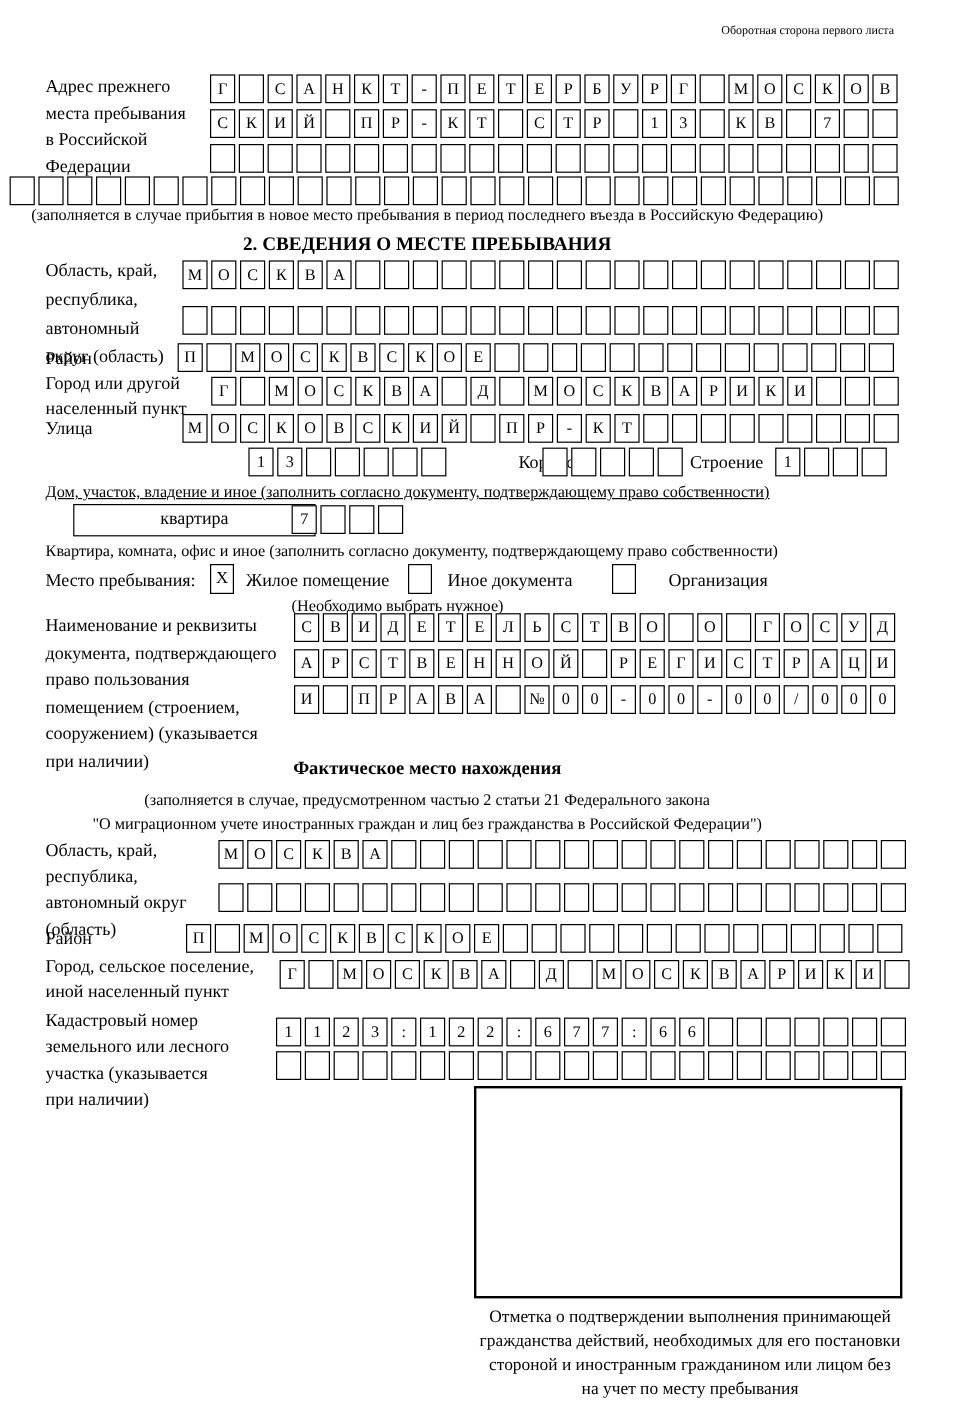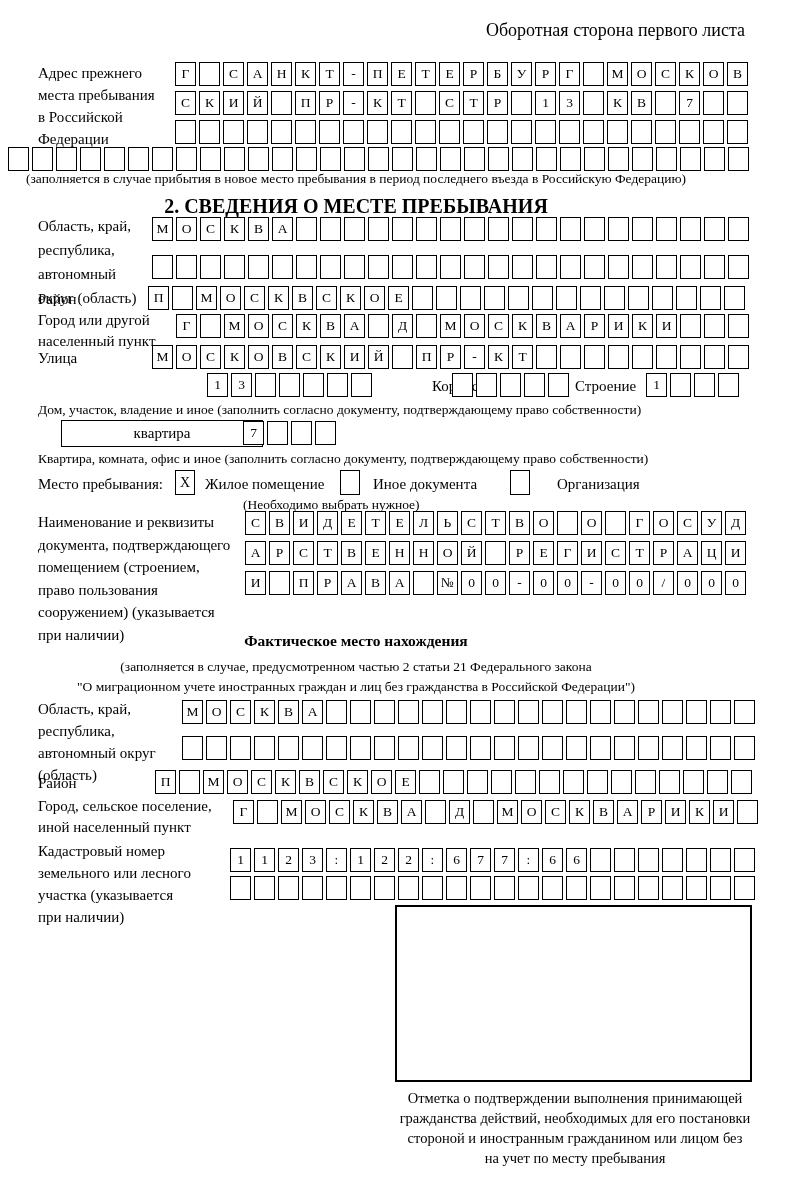--- a/index.html
+++ b/index.html
@@ -27,21 +27,21 @@
     display:inline-flex;align-items:center;justify-content:center;font-size:14px;background:#fff;
   }
   .bigbox{border:2px solid #000;box-sizing:border-box;background:#fff;}
   .cap{font-size:14.5px;line-height:20px;text-align:center;}
 </style>
 </head>
 <body>
 
 <div class="page">
 
-  <div class="abs" style="top:20px;left:0;width:745px;text-align:right;font-size:18px;">Оборотная сторона первого листа</div>
+  <div class="abs" style="top:20px;left:0;width:745px;text-align:right;font-size:10px;">Оборотная сторона первого листа</div>
 
   <div class="abs lbl" style="top:62px;left:38px;">
       <div>Адрес прежнего</div>
       <div>места пребывания</div>
       <div>в Российской</div>
       <div>Федерации</div>
     </div>
   <div class="abs cellrow" style="top:62px;left:175px;">
       <span class="cell">Г</span>
       <span class="cell"></span>
@@ -148,21 +148,21 @@
       <span class="cell"></span>
       <span class="cell"></span>
       <span class="cell"></span>
       <span class="cell"></span>
       <span class="cell"></span>
       <span class="cell"></span>
       <span class="cell"></span>
     </div>
   <div class="abs note center" style="top:171px;">(заполняется в случае прибытия в новое место пребывания в период последнего въезда в Российскую Федерацию)</div>
 
-  <div class="abs bold center" style="top:195px;font-size:20px;">2. СВЕДЕНИЯ О МЕСТЕ ПРЕБЫВАНИЯ</div>
+  <div class="abs bold center" style="top:195px;font-size:16px;">2. СВЕДЕНИЯ О МЕСТЕ ПРЕБЫВАНИЯ</div>
 
   <div class="abs lbl" style="top:214px;left:38px;line-height:24px;">
       <div>Область, край,</div>
       <div>республика,</div>
       <div>автономный</div>
       <div>округ (область)</div>
     </div>
   <div class="abs cellrow" style="top:217px;left:152px;">
       <span class="cell">М</span>
       <span class="cell">О</span>
@@ -324,21 +324,21 @@
       <span class="cell"></span>
       <span class="cell"></span>
     </div>
   <div class="abs lbl" style="top:375px;left:575px;">Строение</div>
   <div class="abs cellrow" style="top:373px;left:646px;">
       <span class="cell">1</span>
       <span class="cell"></span>
       <span class="cell"></span>
       <span class="cell"></span>
     </div>
-  <div class="abs note" style="top:402px;left:38px;">Дом, участок, владение и иное (заполнить согласно документу, подтверждающему право собственности)</div>
+  <div class="abs note" style="top:402px;left:38px;text-decoration:underline;">Дом, участок, владение и иное (заполнить согласно документу, подтверждающему право собственности)</div>
 
   <div class="abs wbox" style="top:420px;left:34px;width:202px;height:27px;margin-left:27px;">квартира</div>
   <div class="abs cellrow" style="top:421px;left:243px;">
       <span class="cell">7</span>
       <span class="cell"></span>
       <span class="cell"></span>
       <span class="cell"></span>
     </div>
   <div class="abs note" style="top:451px;left:38px;">Квартира, комната, офис и иное (заполнить согласно документу, подтверждающему право собственности)</div>
 
@@ -347,22 +347,22 @@
   <div class="abs lbl" style="top:473px;left:205px;">Жилое помещение</div>
   <span class="abs chk" style="top:470px;left:340px;"></span>
   <div class="abs lbl" style="top:473px;left:373px;">Иное документа</div>
   <span class="abs chk" style="top:470px;left:510px;"></span>
   <div class="abs lbl" style="top:473px;left:557px;">Организация</div>
   <div class="abs note" style="top:497px;left:243px;">(Необходимо выбрать нужное)</div>
 
   <div class="abs lbl" style="top:511px;left:38px;line-height:22.5px;">
       <div>Наименование и реквизиты</div>
       <div>документа, подтверждающего</div>
+      <div>право пользования</div>
       <div>помещением (строением,</div>
-      <div>право пользования</div>
       <div>сооружением) (указывается</div>
       <div>при наличии)</div>
     </div>
   <div class="abs cellrow" style="top:511px;left:245px;">
       <span class="cell">С</span>
       <span class="cell">В</span>
       <span class="cell">И</span>
       <span class="cell">Д</span>
       <span class="cell">Е</span>
       <span class="cell">Т</span>

